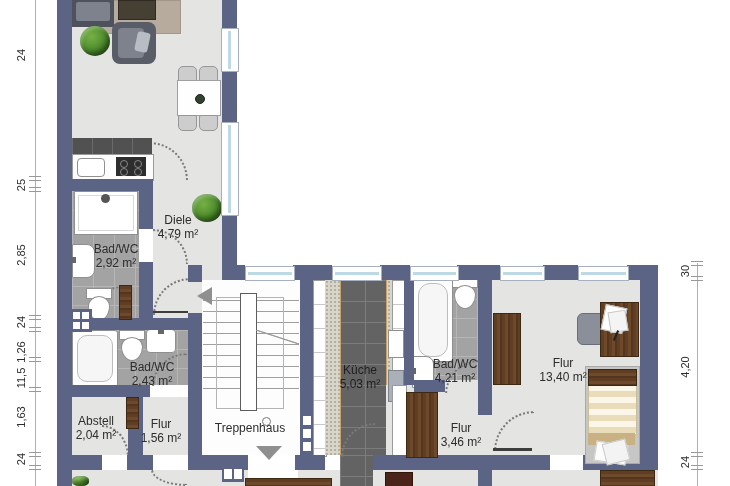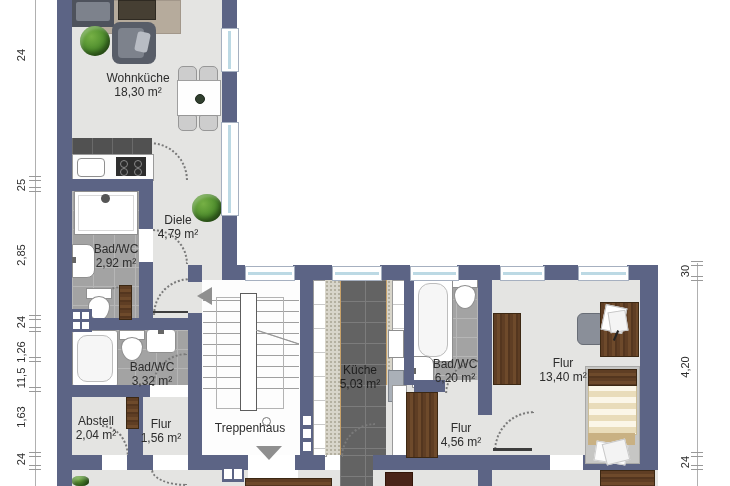--- a/index.html
+++ b/index.html
@@ -242,58 +242,54 @@
     <div class="abs" style="left:2px;top:66px;width:47px;height:12px;background:#c9b183;"></div>
     <div class="abs" style="left:9px;top:76px;width:30px;height:18px;background:#fcfcfc;border:1px solid #cfcfcf;transform:rotate(9deg);"></div>
     <div class="abs" style="left:18px;top:74px;width:22px;height:20px;background:#f3f3f3;border:1px solid #c9c9c9;transform:rotate(-14deg);"></div>
   </div>
 
   <div class="abs woodH" style="left:245px;top:478px;width:85px;height:8px;"></div>
   <div class="abs" style="left:385px;top:472px;width:26px;height:14px;background:#4a2418;border:1px solid #331508;z-index:6;"></div>
   <div class="abs woodH" style="left:600px;top:470px;width:53px;height:16px;"></div>
   <div class="abs plant" style="left:72px;top:476px;width:17px;height:10px;border-radius:40%;"></div>
 
-  <div class="rlabel" style="left:138px;top:85px;">
-    <div>Wohnküche</div>
-    <div>18,30 m²</div>
-  </div>
   <div class="rlabel" style="left:178px;top:227px;">
     <div>Diele</div>
     <div>4,79 m²</div>
   </div>
   <div class="rlabel" style="left:116px;top:256px;">
     <div>Bad/WC</div>
     <div>2,92 m²</div>
   </div>
   <div class="rlabel" style="left:152px;top:374px;">
     <div>Bad/WC</div>
-    <div>3,32 m²</div>
+    <div>2,43 m²</div>
   </div>
   <div class="rlabel" style="left:96px;top:428px;">
     <div>Abstell</div>
     <div>2,04 m²</div>
   </div>
   <div class="rlabel" style="left:161px;top:431px;">
     <div>Flur</div>
     <div>1,56 m²</div>
   </div>
   <div class="rlabel" style="left:250px;top:428px;">
     <div>Treppenhaus</div>
   </div>
   <div class="rlabel" style="left:360px;top:377px;color:#1e1e1e;">
     <div>Küche</div>
     <div>5,03 m²</div>
   </div>
   <div class="rlabel" style="left:455px;top:371px;">
     <div>Bad/WC</div>
-    <div>6,20 m²</div>
+    <div>4,21 m²</div>
   </div>
   <div class="rlabel" style="left:461px;top:435px;">
     <div>Flur</div>
-    <div>4,56 m²</div>
+    <div>3,46 m²</div>
   </div>
   <div class="rlabel" style="left:563px;top:370px;">
     <div>Flur</div>
     <div>13,40 m²</div>
   </div>
 
   <div class="abs dimline" style="left:35px;top:0;width:1px;height:486px;"></div>
   <div class="tick" style="left:29px;top:176px;"></div>
   <div class="tick" style="left:29px;top:187px;"></div>
   <div class="tick" style="left:29px;top:315px;"></div>

